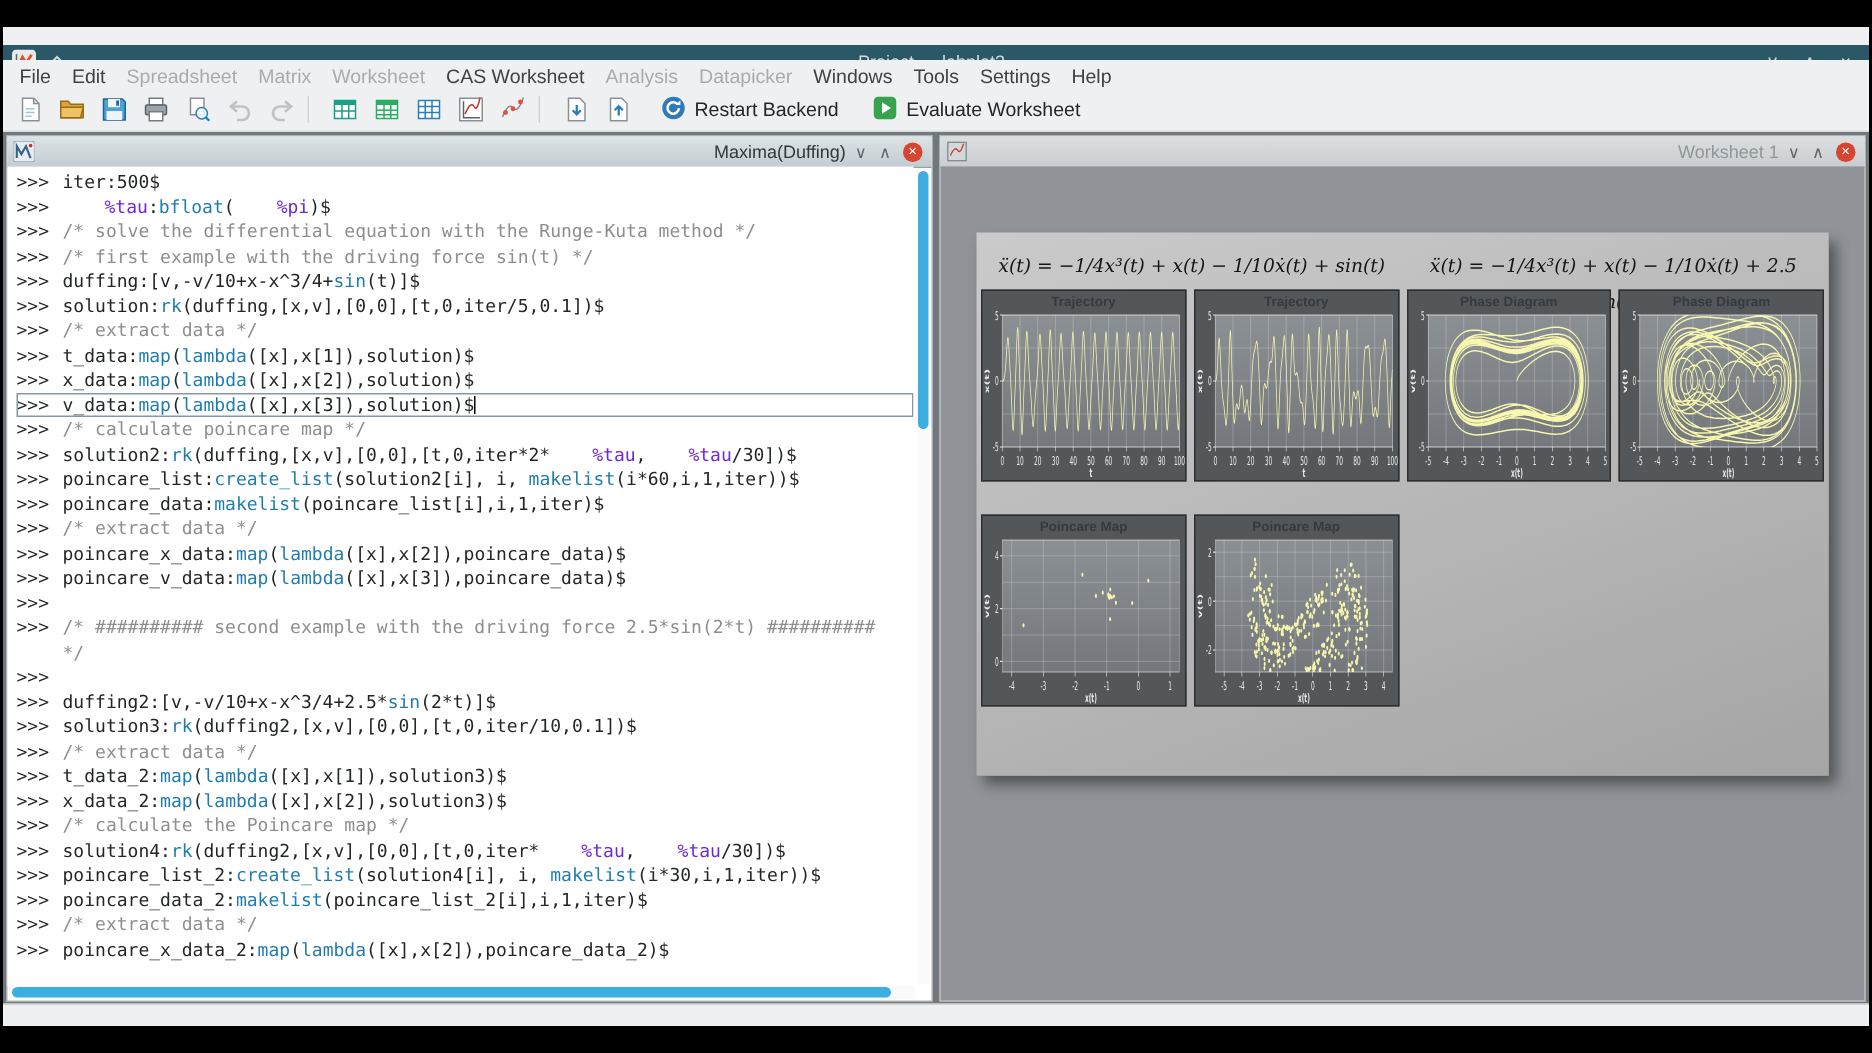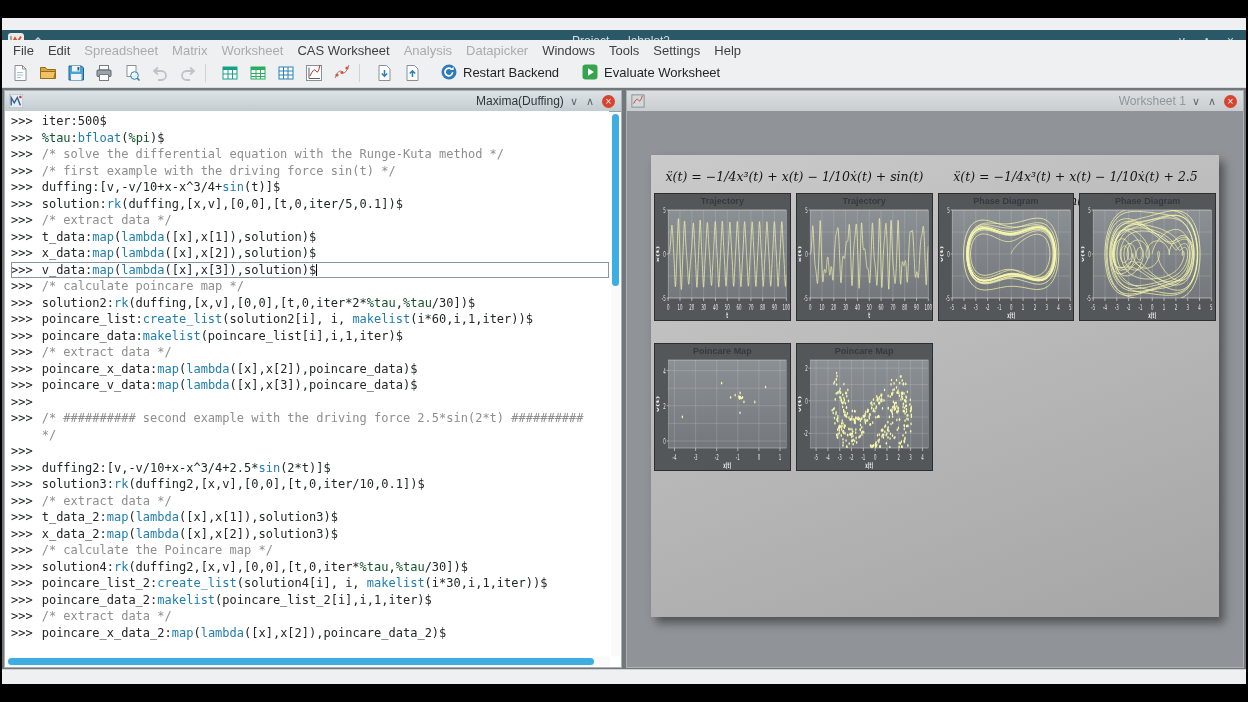--- a/index.html
+++ b/index.html
@@ -51,30 +51,30 @@
   
   .console{position:absolute;left:0;top:20px;width:604px;height:546px;background:#fff;overflow:hidden;
            font-family:"DejaVu Sans Mono","Liberation Mono",monospace;font-size:12px;line-height:16.5px;padding:2px 0 0 6px;box-sizing:border-box;}
   .cline{white-space:pre;height:16.5px;}
   .cline.focus{outline:1px solid #8796a4;outline-offset:-1px;}
   .prompt{color:#232627;margin-right:9px;}
   .prompt.hidden{visibility:hidden;}
   .tok-p{color:#232627;}
   .tok-f{color:#1f7dad;}
   .tok-c{color:#8e8e8e;}
-  .tok-s{color:#14532d;}
+  .tok-s{color:#6d28d9;margin-left:28px;}
   .caret{display:inline-block;width:1px;height:12px;background:#000;vertical-align:-2px;}
   .vscroll{position:absolute;right:1px;top:21px;width:9px;height:544px;background:#fafafa;}
   .vscroll .thumb{position:absolute;left:1px;top:2px;width:7px;height:172px;background:#3daee2;border-radius:4px;}
   .hscroll{position:absolute;left:1px;bottom:1px;height:9px;width:604px;background:#fafafa;}
   .hscroll .thumb{position:absolute;top:1px;left:2px;height:7px;width:586px;background:#3daee2;border-radius:4px;}
 
   
   .wsarea{position:absolute;left:0;top:20px;width:616px;height:556px;background:#90949 8;background:#909498;overflow:hidden;}
-  .page{margin:44px auto 12px;width:568px;height:462px;background:linear-gradient(160deg,#cacaca,#a5a5a5);box-shadow:5px 6px 9px rgba(0,0,0,.45);box-sizing:border-box;padding:10px 3px 0;}
+  .page{margin:44px auto 12px;width:568px;height:362px;background:linear-gradient(160deg,#cacaca,#a5a5a5);box-shadow:5px 6px 9px rgba(0,0,0,.45);box-sizing:border-box;padding:10px 3px 0;}
   .equations{display:flex;height:28px;}
   .eq{flex:1;text-align:center;font-family:"DejaVu Serif","Liberation Serif",serif;font-style:italic;font-size:12.5px;color:#141414;line-height:24px;}
   .plot-grid{display:grid;grid-template-columns:1fr 1fr 1fr 1fr;gap:22px 5px;}
   .plot{height:128px;background:#54575a;border:1px solid #2c2e30;box-sizing:border-box;position:relative;}
   .plot-title{text-align:center;font-size:9px;font-weight:bold;color:#343a40;height:13px;line-height:14px;}
   .plot svg{display:block;width:100%;height:113px;}
 
   
   .statusbar{position:absolute;left:0;bottom:0;width:100%;height:14px;background:#eff0f1;border-top:1px solid #cfd1d3;}
 </style>

